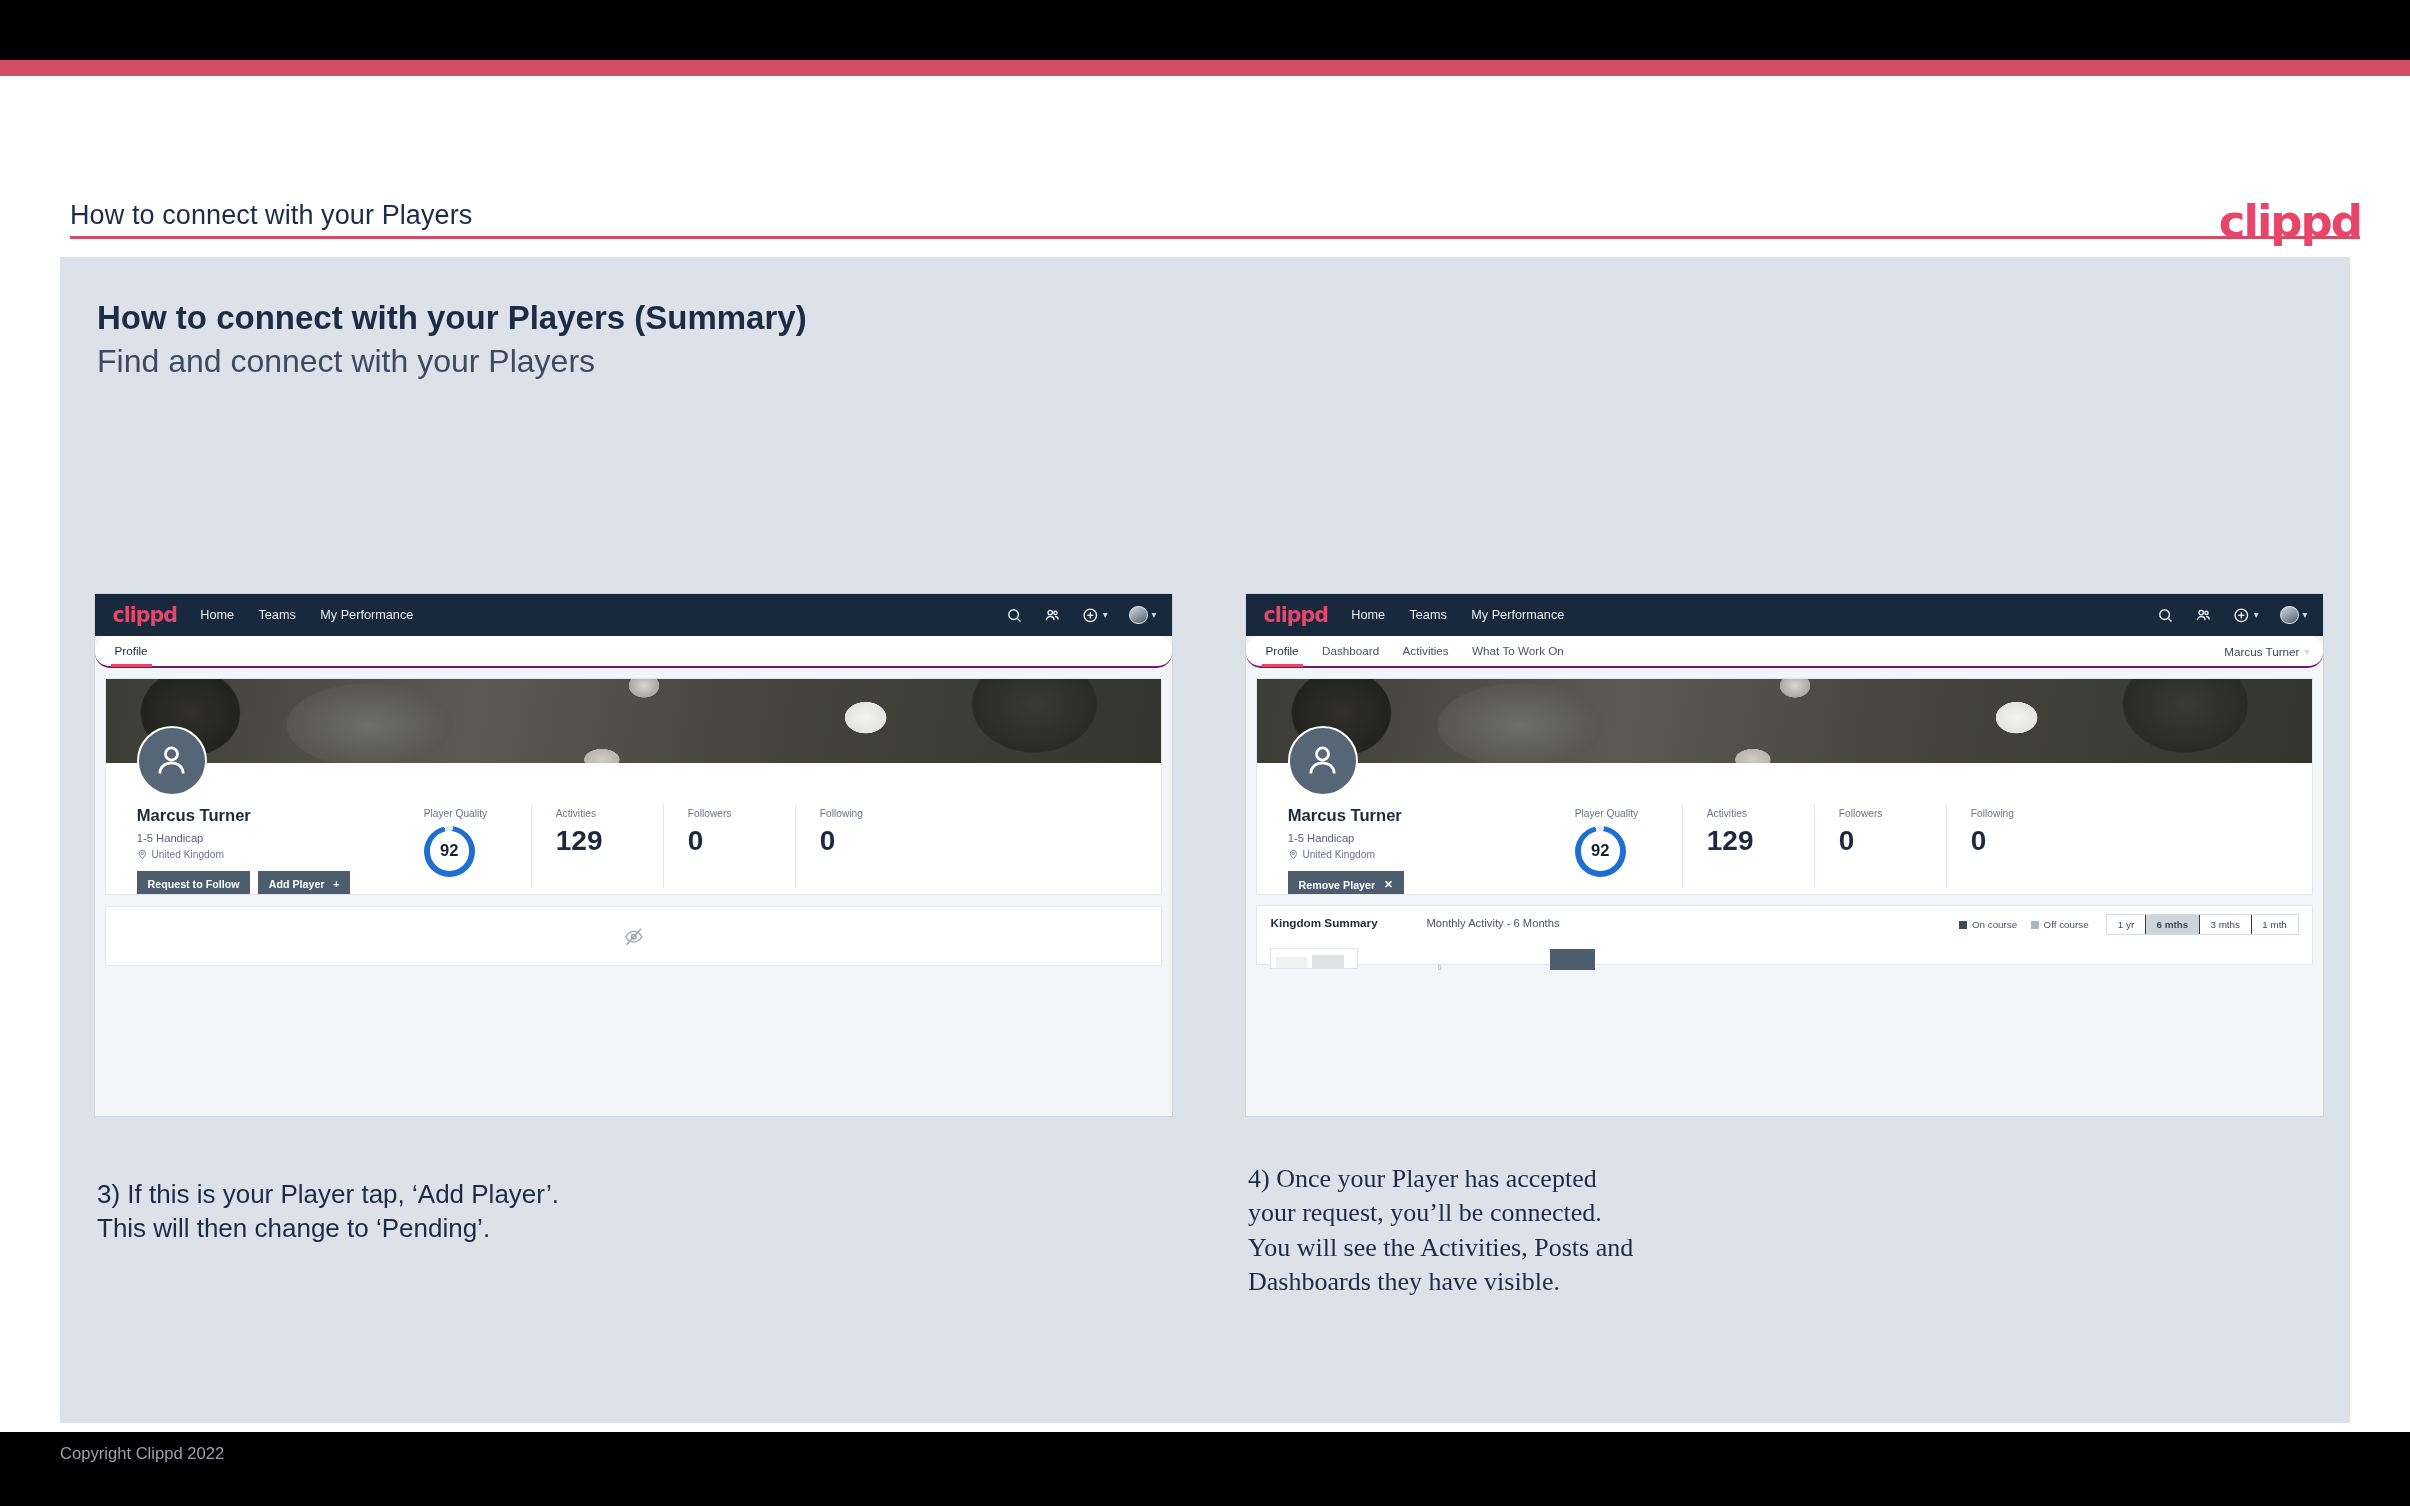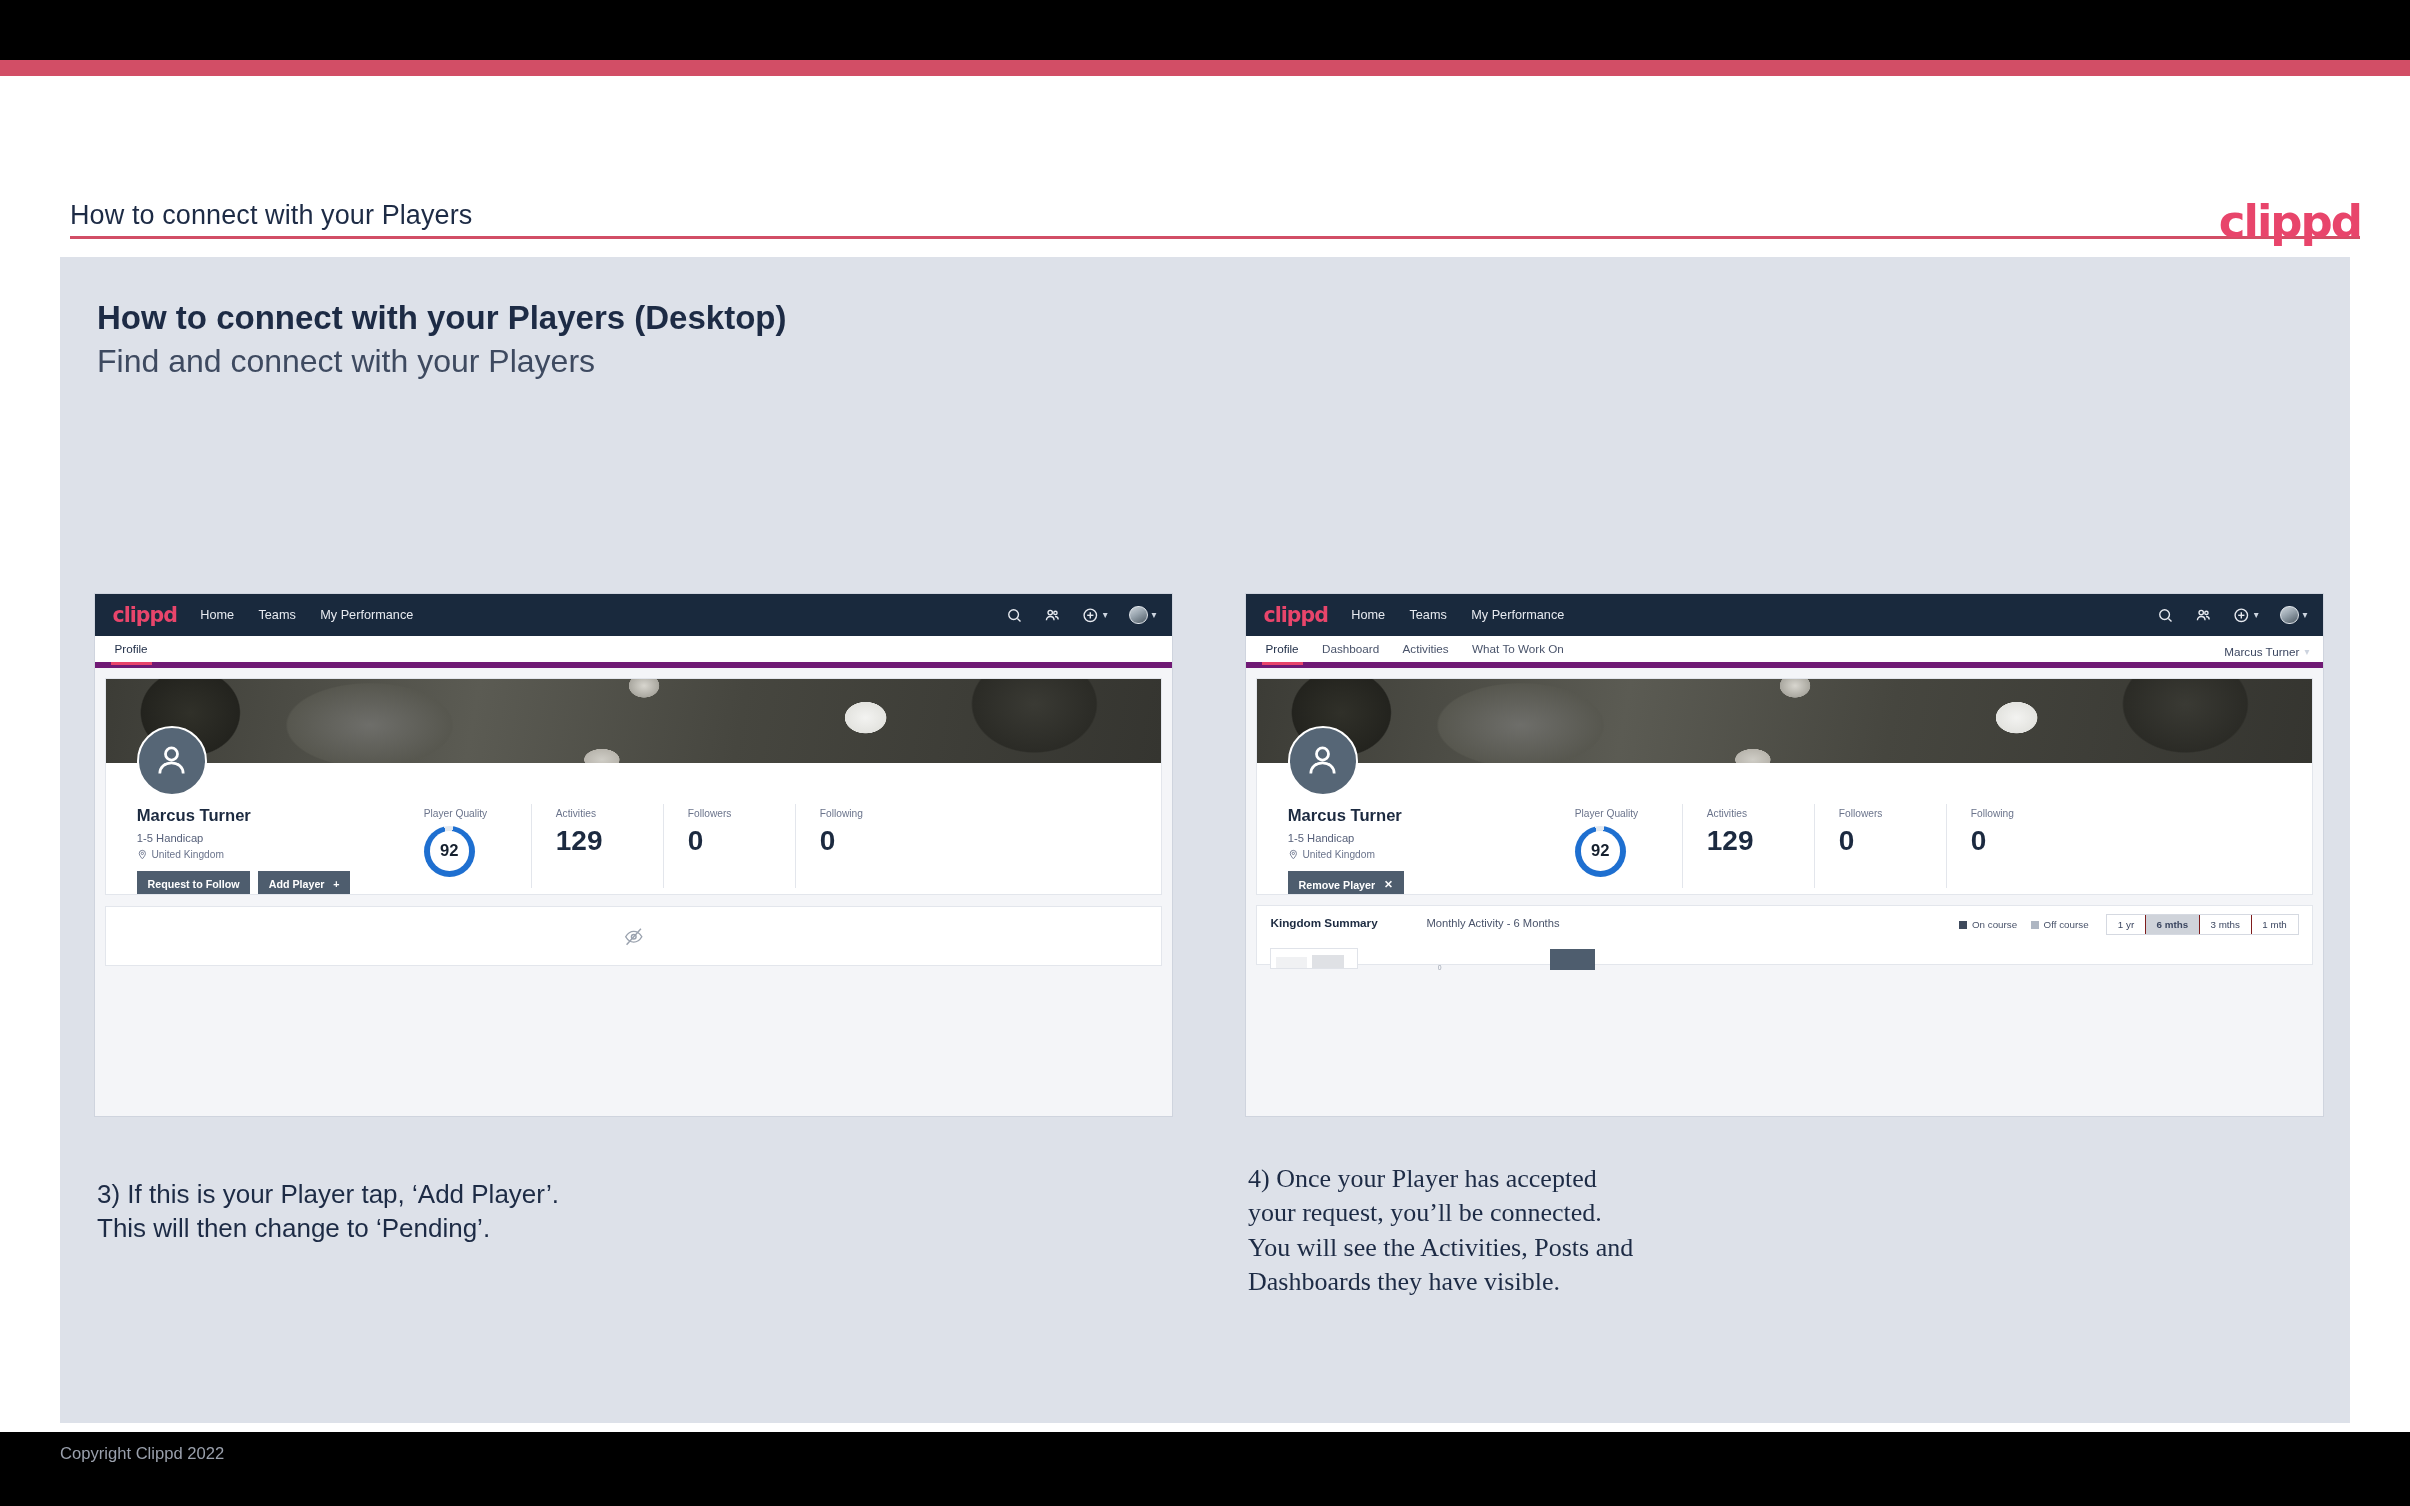--- a/index.html
+++ b/index.html
@@ -85,21 +85,21 @@
   .chev { color:#cdd4df; font-size:9.8px; line-height:1; }
   .nav-avatar {
     width:18.5px; height:18.5px; border-radius:50%;
     background:linear-gradient(150deg,#cfd6dd 0%, #97a3ad 45%, #4e5a64 100%);
     border:1px solid #dfe4ea;
   }
 
   
   .apptabs {
     position:relative; width:100%; height:32px; background:#ffffff;
-    border-bottom:6px solid #701a75; display:flex; align-items:center;
+    border-bottom:2px solid #701a75; display:flex; align-items:center;border-radius:15px;
   }
   .apptab {
     font-size:11.7px; color:#49536a; height:32px; line-height:32px;
     padding:0 11.7px; position:relative;
   }
   .apptab:first-child { margin-left:7.8px; }
   .apptab.active { color:#1d2b45; }
   .apptab.active:after {
     content:""; position:absolute; left:7.8px; right:7.8px; bottom:0;
     height:2.9px; background:#e8456b;
@@ -221,21 +221,21 @@
     <div class="slide-header">
       <div class="header-title">How to connect with your Players</div>
       <div class="header-rule"></div>
       <div class="logo-wrap">
         <div class="logo-text">clippd</div>
       </div>
     </div>
 
     <div class="panel">
 
-      <div class="h1">How to connect with your Players (Desktop)</div>
+      <div class="h1">How to connect with your Players (Summary)</div>
       <div class="h2">Find and connect with your Players</div>
 
       <div class="shot shot-left">
 
         <div class="appnav">
           <div class="appnav-logo">clippd</div>
           <div class="appnav-links">
             <span class="appnav-link">Home</span>
             <span class="appnav-link">Teams</span>
             <span class="appnav-link">My Performance</span>

